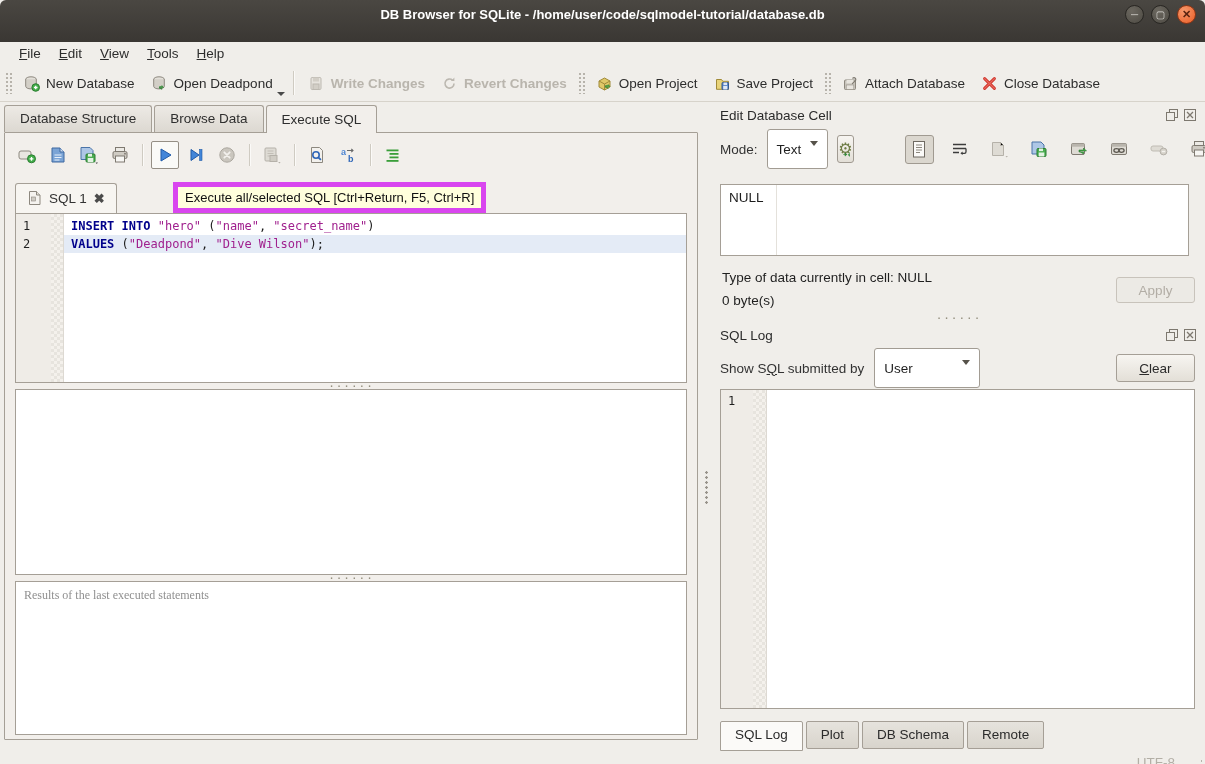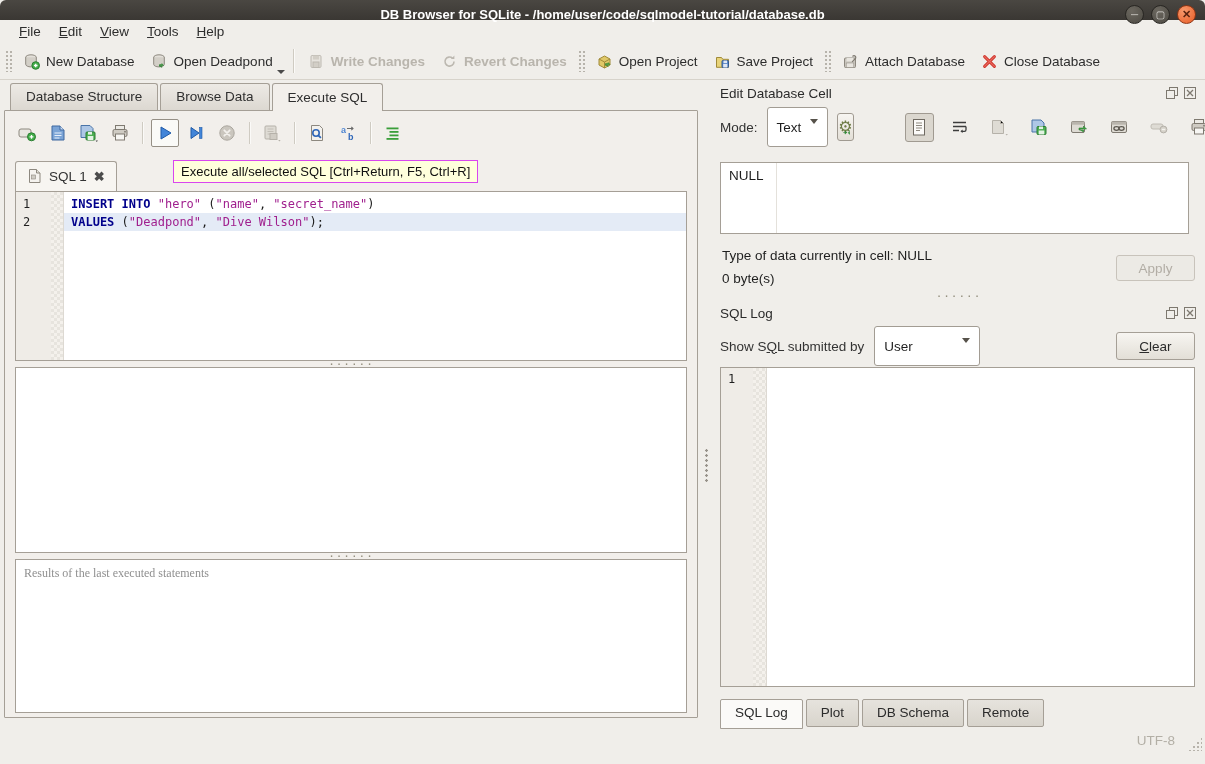--- a/index.html
+++ b/index.html
@@ -5,21 +5,21 @@
   * { box-sizing: border-box; margin: 0; padding: 0; }
   html,body { width:1205px; height:764px; overflow:hidden; }
   body {
     font-family:"Liberation Sans",sans-serif;
     font-size:13.5px; color:#333;
     background:#f0eeea;
   }
   u { text-decoration:underline; }
 
   
-  .titlebar { height:20px; background:linear-gradient(#4a4742,#3a3733); position:relative;
+  .titlebar { height:42px; background:linear-gradient(#4a4742,#3a3733); position:relative;
               border-radius:6px 6px 0 0;padding-left:40px; }
   .titlebar .title { position:absolute; left:0; right:0; top:0; height:30px; line-height:30px;
                      text-align:center; color:#fff; font-weight:bold; font-size:13px; }
   .win-controls { position:absolute; right:9px; top:5px; display:flex; gap:7px; z-index:2; }
   .winbtn { width:19px; height:19px; border-radius:50%; display:flex; align-items:center;
             justify-content:center; font-size:10px; line-height:1; cursor:default; }
   .winbtn.min,.winbtn.max { background:radial-gradient(circle at 35% 30%,#6c6860,#4d4a43);
             border:1px solid #282622; color:#d9d7d2; }
   .winbtn.close { background:radial-gradient(circle at 35% 30%,#f79a6d,#e95b24);
             border:1px solid #8f3514; color:#5b2410; font-weight:bold; font-size:11px; }
@@ -39,39 +39,39 @@
   .tb-btn.disabled { color:#b9b5ad;font-weight:bold; }
   .tb-sep { width:1px; height:24px; background:#cfcbc2; box-shadow:1px 0 0 #fbfaf8; margin:0 6px; }
   .tb-caret { width:0; height:0; border-left:4px solid transparent; border-right:4px solid transparent;
               border-top:4px solid #4a4a4a; align-self:flex-end; margin:0 2px 5px -4px; }
 
   
   .main { display:flex; height:646px; position:relative; }
 
   
   .left-pane { width:702px; position:relative; }
-  .tabbar { display:flex; align-items:flex-end; height:30px; padding-left:4px; position:relative; z-index:2;margin-left:6px; }
+  .tabbar { display:flex; align-items:flex-end; height:30px; padding-left:4px; position:relative; z-index:2; }
   .tab { padding:5px 15px 6px; margin-right:2px; border:1px solid #a59f96; border-bottom:none;
          border-radius:3px 3px 0 0; background:linear-gradient(#edeae5,#dcd8d1); color:#2e2e2e; }
   .tab.active { background:#f2efeb; padding-top:6px; margin-bottom:-1px; z-index:3; }
 
   .panel { position:absolute; top:30px; left:4px; right:4px; bottom:8px;
            border:1px solid #a59f96; background:#f2efeb; border-radius:1px; }
 
   .ed-toolbar { height:44px; display:flex; align-items:center; padding:0 8px; gap:3px; }
   .ed-btn { width:28px; height:28px; display:flex; align-items:center; justify-content:center; border-radius:2px; }
   .ed-btn.framed { border:1px solid #958f85; background:#fafaf7; }
   .ed-sep { width:1px; height:22px; background:#cfcbc2; box-shadow:1px 0 0 #fbfaf8; margin:0 5px; }
 
   .sqltab-row { height:36px; position:relative; padding-left:10px; display:flex; align-items:flex-end; }
   .sql-tab { display:flex; align-items:center; gap:7px; padding:6px 11px 7px; background:#f7f5f1;
              border:1px solid #a59f96; border-bottom:none; border-radius:3px 3px 0 0; z-index:2; }
   .sql-tab .closex { color:#4c4c4c; font-weight:bold; font-size:13px; line-height:1; }
   .tooltip { position:absolute; left:168px; top:5px; z-index:6; background:#ffffdc;
-             border:1px solid #d946ef; padding:3px 7px; font-size:13px; color:#111; white-space:nowrap; }
+             border:5px solid #d946ef; padding:3px 7px; font-size:13px; color:#111; white-space:nowrap; }
 
   .editor-box { position:absolute; top:80px; left:10px; right:10px; height:170px;
                 border:1px solid #a59f96; background:#fff; overflow:hidden; }
   .gutter-bg { position:absolute; left:0; top:0; bottom:0; width:35px; background:#efece7; }
   .fold-bg { position:absolute; left:35px; top:0; bottom:0; width:13px; background:#f4f1ec;
              background-image:linear-gradient(45deg,#e7e4de 25%,transparent 25%,transparent 75%,#e7e4de 75%),
                               linear-gradient(45deg,#e7e4de 25%,transparent 25%,transparent 75%,#e7e4de 75%);
              background-size:6px 6px; background-position:0 0,3px 3px;
              border-right:1px solid #ddd9d2; }
   .code-lines { position:relative; padding-top:3px; }

